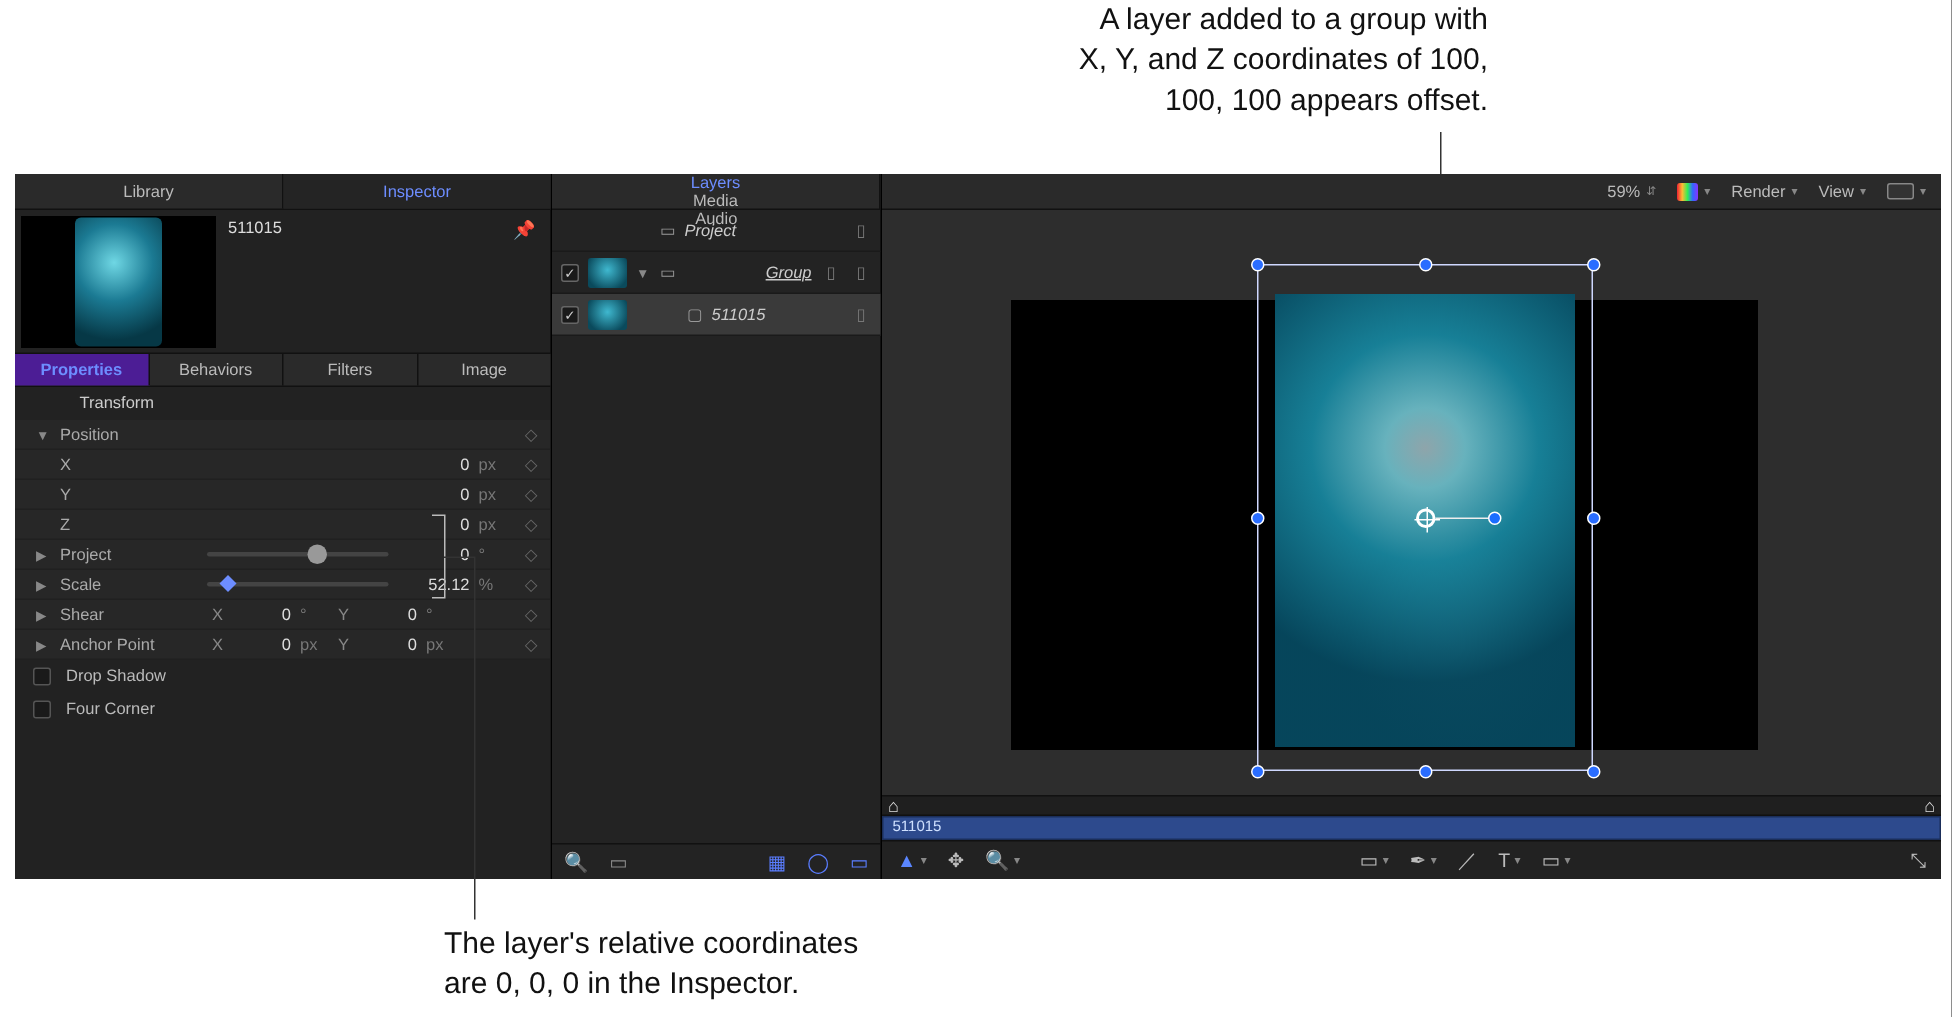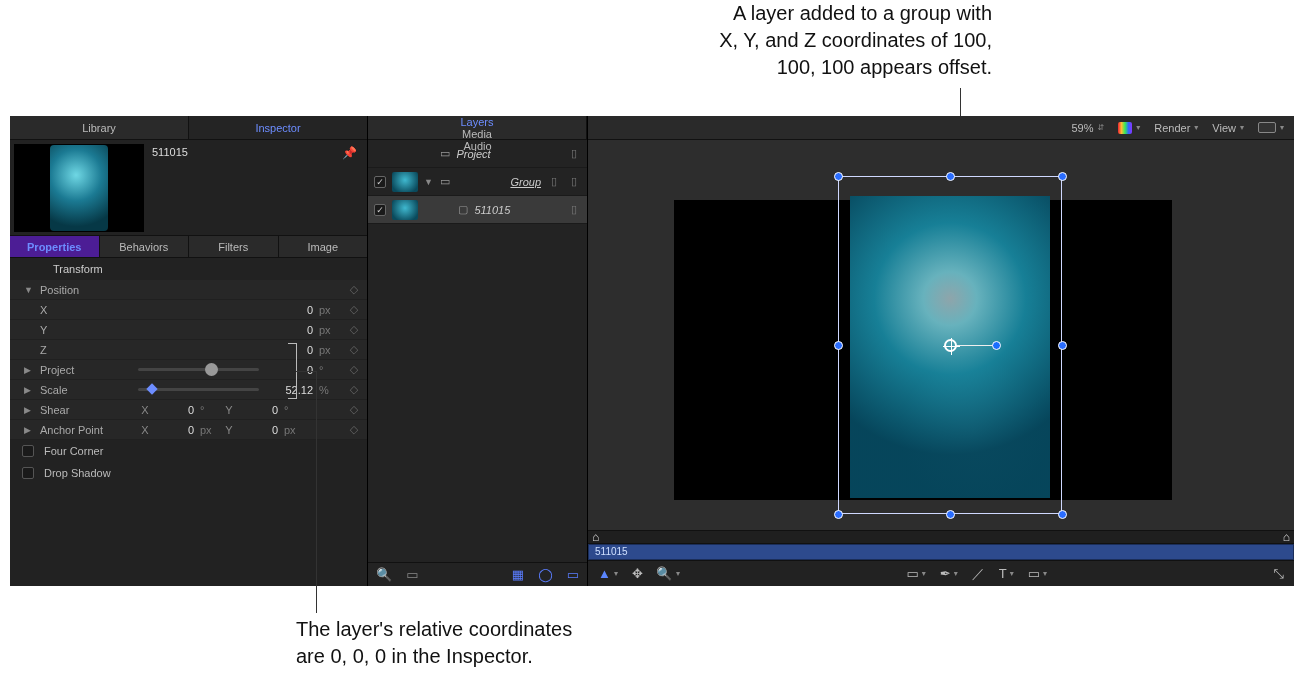--- a/index.html
+++ b/index.html
@@ -415,25 +415,25 @@
         <span class="axis">Y</span>
         <span class="aval">0</span>
         <span class="aun">px</span>
         <span class="mid"></span>
         <span class="kf">◇</span>
       </div>
 
 
       <div class="chkrow">
         <span class="chk"></span>
-        <span>Four Corner</span>
+        <span>Drop Shadow</span>
       </div>
       <div class="chkrow">
         <span class="chk"></span>
-        <span>Drop Shadow</span>
+        <span>Four Corner</span>
       </div>
     </div>
   </div>
 
   <div class="col-mid">
     <div class="midtabs">
       <div class="tab active">Layers</div>
       <div class="tab">Media</div>
       <div class="tab">Audio</div>
     </div>

